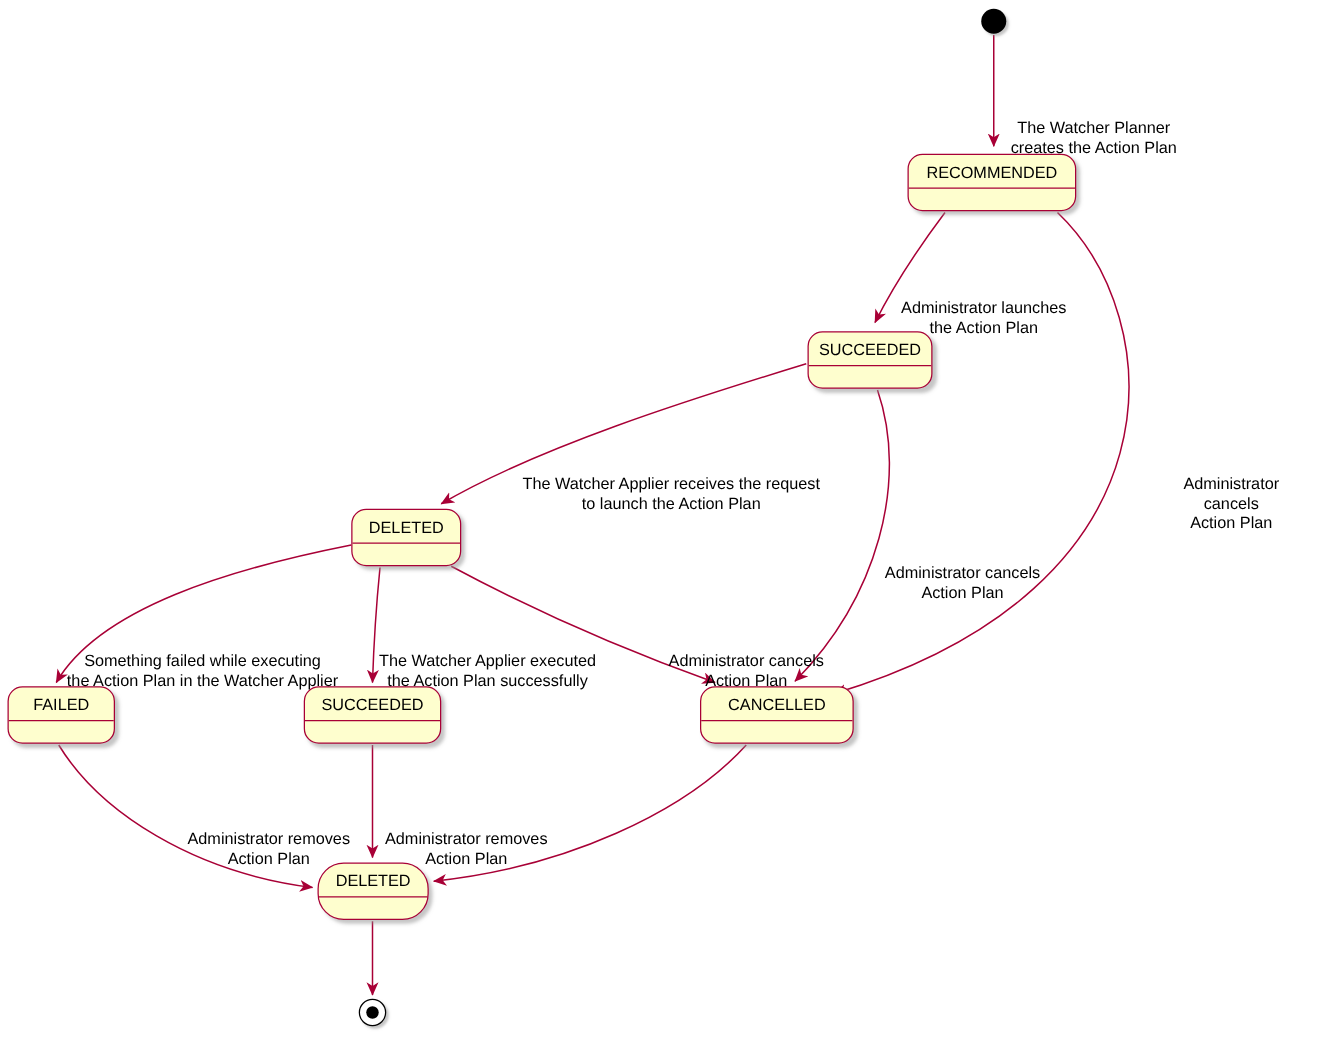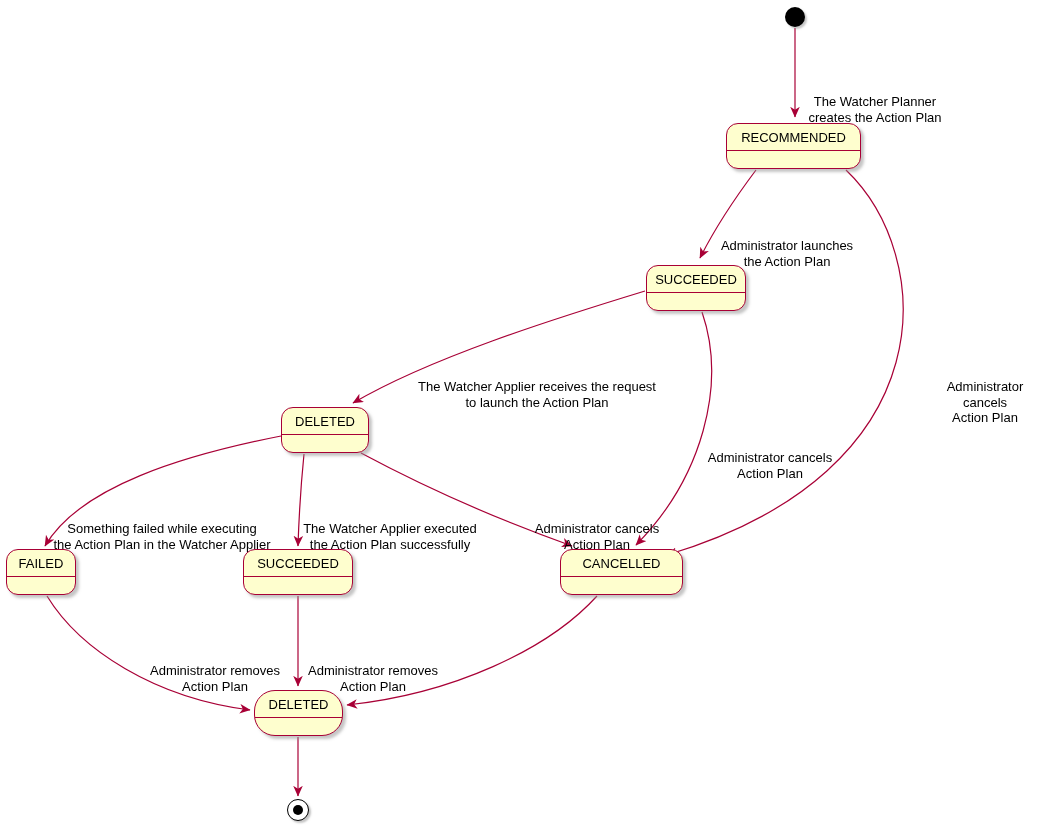--- a/index.html
+++ b/index.html
@@ -129,21 +129,21 @@
   <div class="state" style="left:646px; top:265px; width:100px;">
     <div class="state-title">SUCCEEDED</div>
     <div class="state-body"></div>
   </div>
 
   <div class="state" style="left:281px; top:407px; width:88px;">
     <div class="state-title">DELETED</div>
     <div class="state-body"></div>
   </div>
 
-  <div class="state" style="left:6px; top:549px; width:70px;gap:10px;">
+  <div class="state" style="left:6px; top:549px; width:86px;gap:10px;">
     <div class="state-title">FAILED</div>
     <div class="state-body"></div>
   </div>
 
   <div class="state" style="left:243px; top:549px; width:110px;">
     <div class="state-title">SUCCEEDED</div>
     <div class="state-body"></div>
   </div>
 
   <div class="state" style="left:560px; top:549px; width:123px;justify-content:flex-end;">

